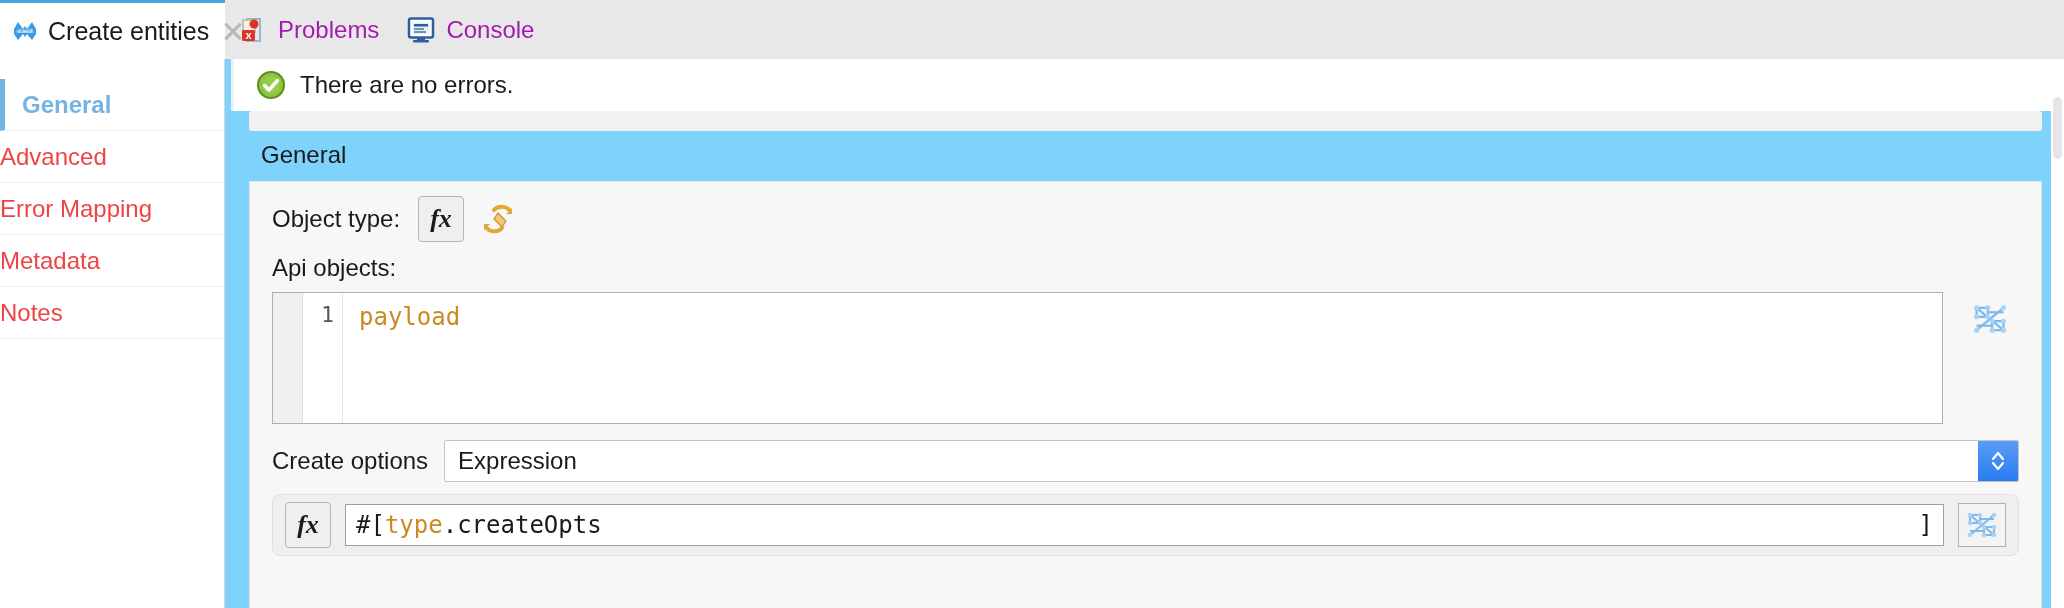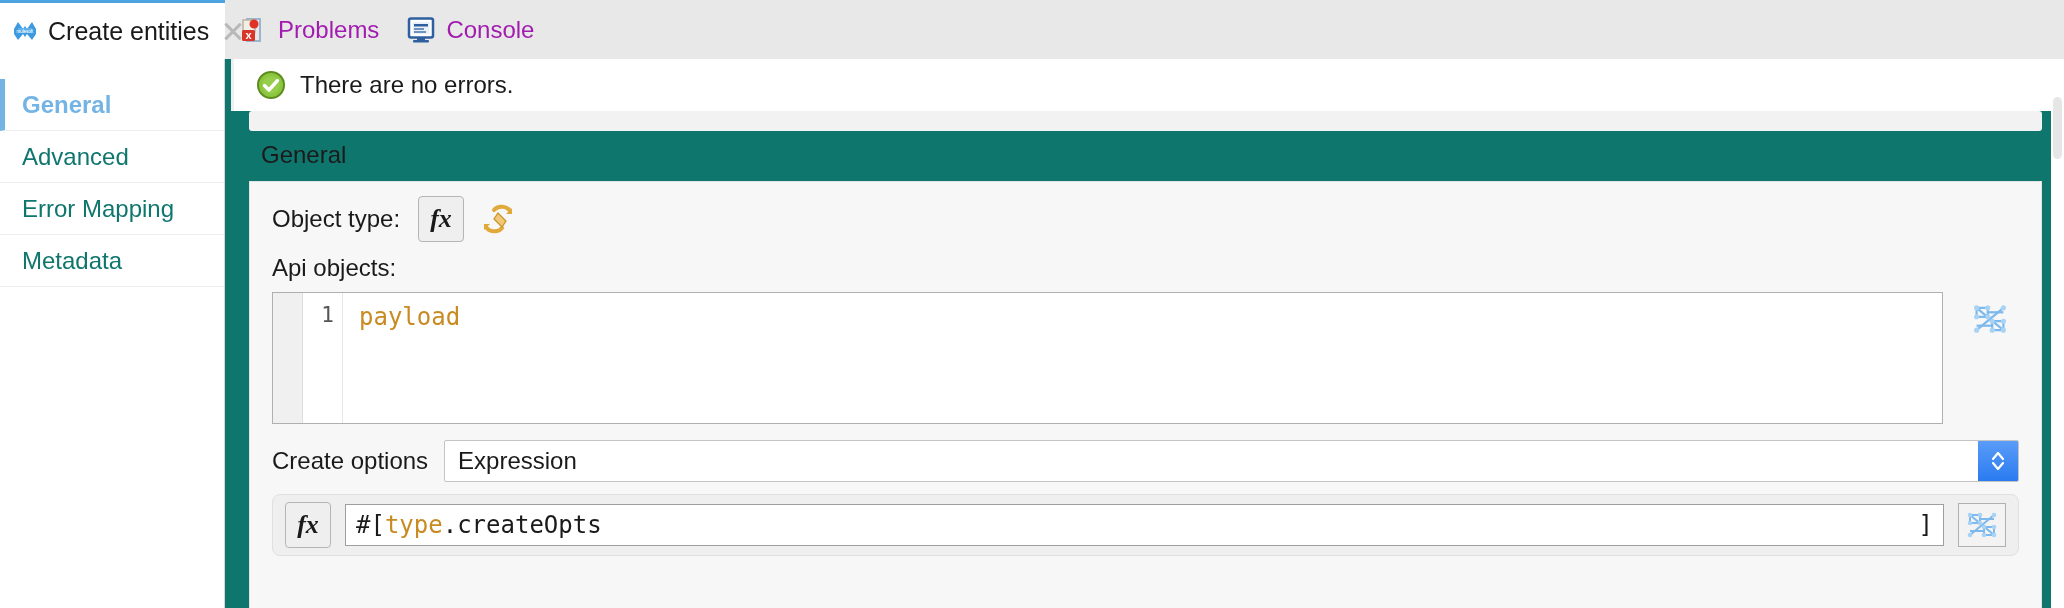--- a/index.html
+++ b/index.html
@@ -87,39 +87,38 @@
     background: #ffffff;
     border-right: 1px solid #d6d6d6;
     display: flex;
     flex-direction: column;
     padding-top: 20px;
   }
   .side-item {
     height: 52px;
     display: flex;
     align-items: center;
-    padding-left: 22px;
-    font-size: 24px;
-    color: #0f766e;
+    font-size: 24px;
+    color: #ef4444;
     border-bottom: 1px solid #eeeeee;
     cursor: pointer;
     position: relative;
     white-space: nowrap;
   }
   .side-item.active {
     color: #74b4e4;
     font-weight: bold;
     border-left: 5px solid #74b4e4;
     padding-left: 17px;
   }
 
   
   .main {
     flex: 1 1 auto;
-    background: #0f766e;
+    background: #7dd3fc;
     position: relative;
     min-width: 0;
     display: flex;
     flex-direction: column;
   }
   .status-strip {
     height: 52px;
     min-height: 52px;
     display: flex;
     align-items: center;
@@ -435,20 +434,23 @@
         <span>General</span>
       </div>
       <div class="side-item">
         <span>Advanced</span>
       </div>
       <div class="side-item">
         <span>Error Mapping</span>
       </div>
       <div class="side-item">
         <span>Metadata</span>
+      </div>
+      <div class="side-item">
+        <span>Notes</span>
       </div>
     </div>
 
     <div class="main">
 
       <div class="status-strip">
         <svg width="30" height="30" viewBox="0 0 30 30">
           <circle cx="15" cy="15" r="13" fill="#8cc63f" stroke="#5d8d1e" stroke-width="2"></circle>
           <circle cx="15" cy="15" r="9" fill="#9fd356" opacity="0.5"></circle>
           <path d="M8.5 15.5 L13 20 L21.5 10.5" fill="none" stroke="#ffffff" stroke-width="3.4" stroke-linecap="round" stroke-linejoin="round"></path>

